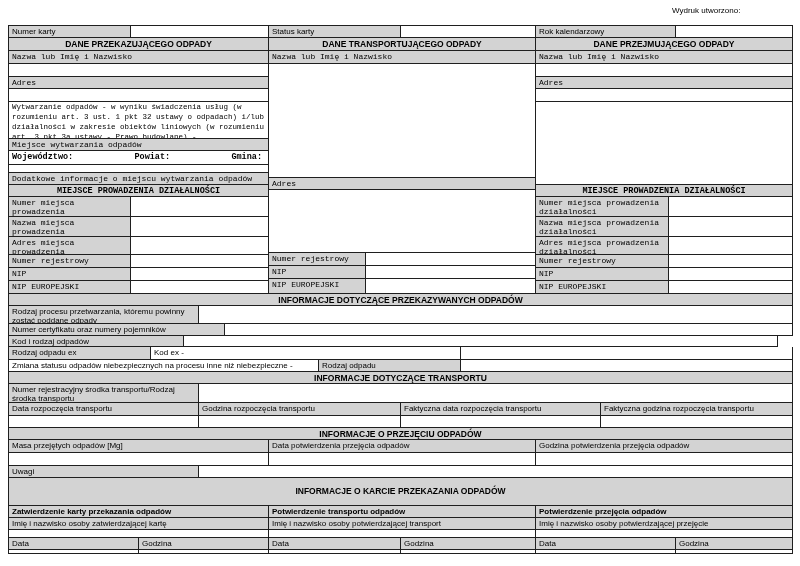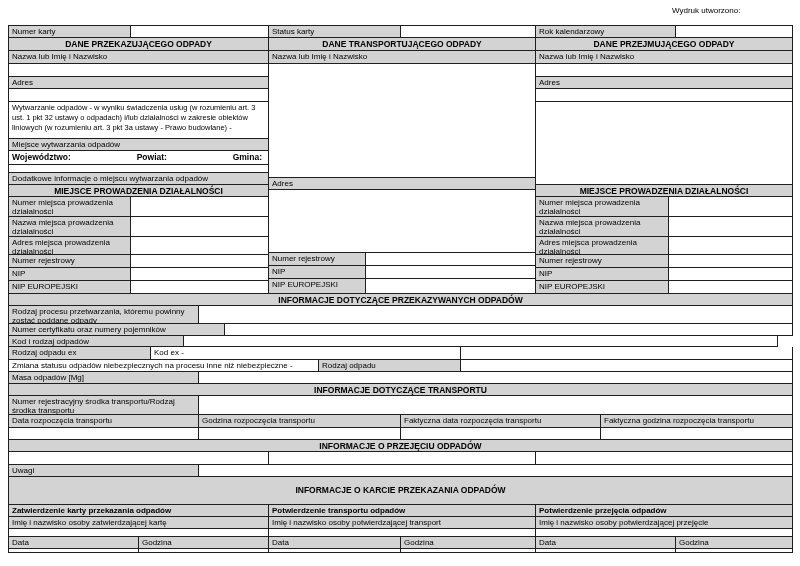--- a/index.html
+++ b/index.html
@@ -11,21 +11,21 @@
   .form{position:absolute;left:8px;top:25px;width:784px;border-top:1px solid #1f1f1f;border-left:1px solid #1f1f1f;}
   .r{display:flex;}
   .c{
     box-sizing:border-box;border-right:1px solid #1f1f1f;border-bottom:1px solid #1f1f1f;
     padding:1px 3px;font-size:8px;line-height:1.18;overflow:hidden;background:#fff;
   }
   .g{background:#d3d3d3;}
   .hd{font-weight:bold;font-size:8.5px;display:flex;align-items:center;justify-content:center;text-align:center;}
   .ttl{font-weight:bold;font-size:9.5px;}
   .b{font-weight:bold;}
-  .cols{display:flex;}
+  .cols{display:flex;font-family:Liberation Mono, monospace;}
   .col{display:flex;flex-direction:column;}
   .note{font-size:7.5px;line-height:1.32;}
   .woj{display:flex;justify-content:space-between;font-weight:bold;font-size:8.5px;padding-right:6px;}
 </style>
 </head>
 <body>
 
 <div class="print-note">Wydruk utworzono:</div>
 
 <div class="form">
@@ -200,24 +200,20 @@
   <div class="r" style="height:13px">
     <div class="c g" style="width:142px">Rodzaj odpadu ex</div>
     <div class="c" style="width:310px">Kod ex -</div>
     <div class="c" style="width:332px"></div>
   </div>
   <div class="r" style="height:12px">
     <div class="c" style="width:310px">Zmiana statusu odpadów niebezpiecznych na procesu inne niż niebezpieczne -</div>
     <div class="c g" style="width:142px">Rodzaj odpadu</div>
     <div class="c" style="width:332px"></div>
   </div>
-  <div class="r" style="height:12px">
-    <div class="c g" style="width:190px">Masa odpadów [Mg]</div>
-    <div class="c" style="width:594px"></div>
-  </div>
 
   <div class="r" style="height:12px">
     <div class="c g hd" style="width:784px">INFORMACJE DOTYCZĄCE TRANSPORTU</div>
   </div>
   <div class="r" style="height:19px">
     <div class="c g" style="width:190px">Numer rejestracyjny środka transportu/Rodzaj środka transportu</div>
     <div class="c" style="width:594px"></div>
   </div>
   <div class="r" style="height:13px">
     <div class="c g" style="width:190px">Data rozpoczęcia transportu</div>
@@ -227,20 +223,25 @@
   </div>
   <div class="r" style="height:12px">
     <div class="c" style="width:190px"></div>
     <div class="c" style="width:202px"></div>
     <div class="c" style="width:200px"></div>
     <div class="c" style="width:192px"></div>
   </div>
 
   <div class="r" style="height:12px">
     <div class="c g hd" style="width:784px">INFORMACJE O PRZEJĘCIU ODPADÓW</div>
+  </div>
+  <div class="r" style="height:13px">
+    <div class="c g" style="width:260px">Masa przejętych odpadów [Mg]</div>
+    <div class="c g" style="width:267px">Data potwierdzenia przejęcia odpadów</div>
+    <div class="c g" style="width:257px">Godzina potwierdzenia przejęcia odpadów</div>
   </div>
   <div class="r" style="height:13px">
     <div class="c" style="width:260px"></div>
     <div class="c" style="width:267px"></div>
     <div class="c" style="width:257px"></div>
   </div>
   <div class="r" style="height:12px">
     <div class="c g" style="width:190px">Uwagi</div>
     <div class="c" style="width:594px"></div>
   </div>

